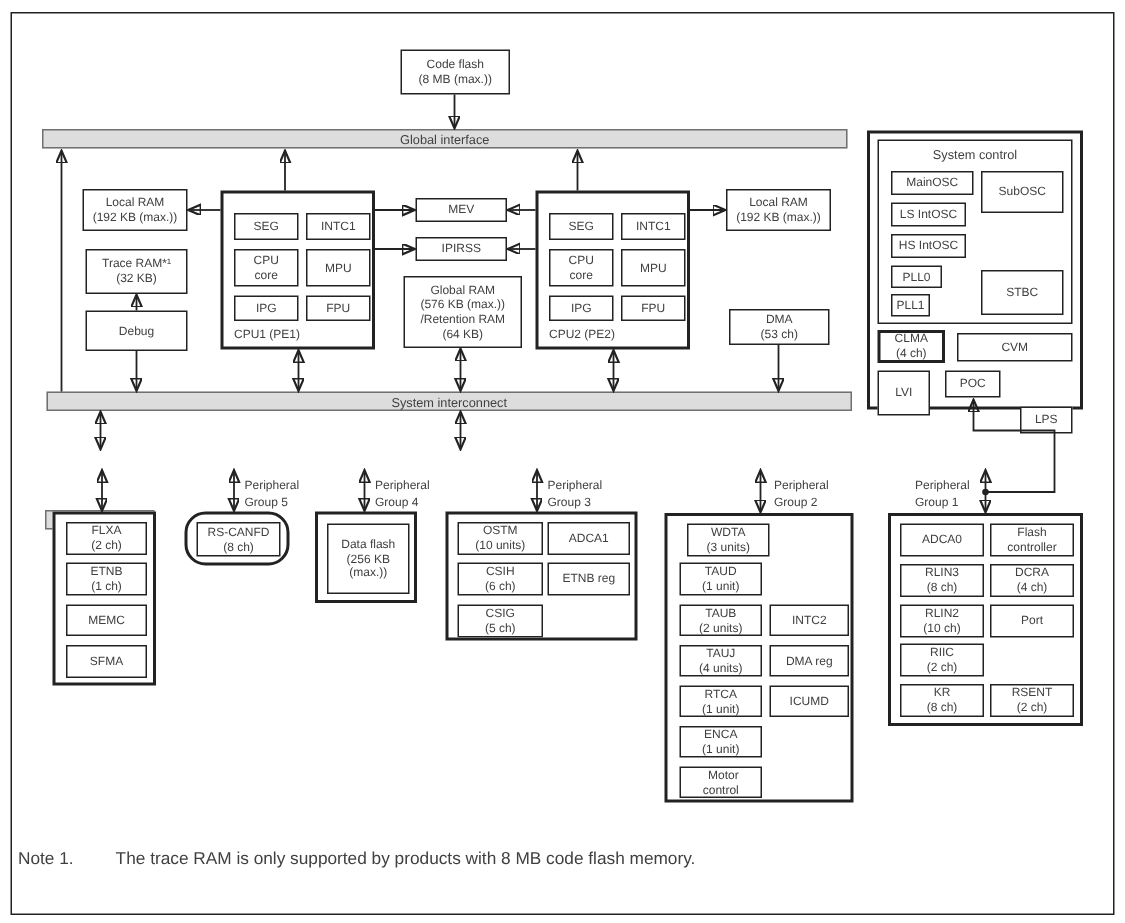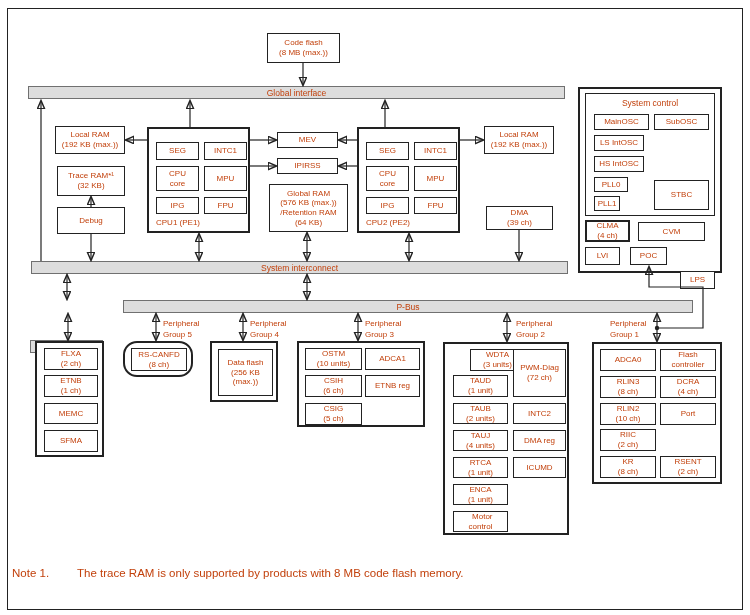--- a/index.html
+++ b/index.html
@@ -1,17 +1,17 @@
 <!DOCTYPE html>
 <html><head>
 <meta charset="utf-8">
 <style>
   html,body{margin:0;padding:0;background:#fff;}
   #canvas{position:relative;width:750px;height:615px;background:#fff;
-          font-family:"Liberation Sans", sans-serif;color:#c2410c;overflow:hidden;}
+          font-family:"Liberation Sans", sans-serif;color:#404040;overflow:hidden;}
   #frame{position:absolute;left:7px;top:8px;width:734px;height:600px;border:1.5px solid #222;}
   .box{position:absolute;border:1px solid #222;background:#fff;display:flex;align-items:center;
        justify-content:center;text-align:center;font-size:8px;line-height:1.2;
        white-space:pre-line;box-sizing:border-box;}
   .thick{border-width:2px;}
   .bus{position:absolute;background:#ddd;border:1px solid #707070;display:flex;align-items:center;
        justify-content:center;font-size:8.5px;box-sizing:border-box;}
   .plabel{position:absolute;font-size:8px;line-height:1.35;white-space:pre-line;}
   .cputitle{position:absolute;left:7px;bottom:3px;font-size:8px;}
   .sctitle{position:absolute;left:0;right:0;top:4px;text-align:center;font-size:8.5px;}
@@ -61,44 +61,43 @@
 core</div>
     <div class="box" style="left:55px;top:37px;width:43px;height:25px;">MPU</div>
     <div class="box" style="left:7px;top:68px;width:43px;height:17px;">IPG</div>
     <div class="box" style="left:55px;top:68px;width:43px;height:17px;">FPU</div>
     <div class="cputitle">CPU2 (PE2)</div>
   </div>
 
   <div class="box" style="left:484px;top:126px;width:70px;height:28px;">Local RAM
 (192 KB (max.))</div>
   <div class="box" style="left:486px;top:206px;width:67px;height:24px;">DMA
-(39 ch)</div>
+(53 ch)</div>
 
   <div class="box thick" style="left:578px;top:87px;width:144px;height:186px;">
     <div class="box" style="left:5px;top:4px;width:130px;height:123px;">
       <div class="sctitle">System control</div>
       <div class="box" style="left:8px;top:20px;width:55px;height:16px;">MainOSC</div>
-      <div class="box" style="left:68px;top:20px;width:55px;height:16px;">SubOSC</div>
+      <div class="box" style="left:68px;top:20px;width:55px;height:28px;">SubOSC</div>
       <div class="box" style="left:8px;top:41px;width:50px;height:16px;">LS IntOSC</div>
       <div class="box" style="left:8px;top:62px;width:50px;height:16px;">HS IntOSC</div>
       <div class="box" style="left:8px;top:83px;width:34px;height:15px;">PLL0</div>
       <div class="box" style="left:8px;top:102px;width:26px;height:15px;text-align:center;">PLL1</div>
       <div class="box" style="left:68px;top:86px;width:55px;height:30px;">STBC</div>
     </div>
     <div class="box thick" style="left:5px;top:131px;width:45px;height:22px;">CLMA
 (4 ch)</div>
-    <div class="box" style="left:58px;top:133px;width:67px;height:19px;">CVM</div>
-    <div class="box" style="left:5px;top:158px;width:35px;height:18px;">LVI</div>
+    <div class="box" style="left:58px;top:133px;width:77px;height:19px;">CVM</div>
+    <div class="box" style="left:5px;top:158px;width:35px;height:30px;">LVI</div>
     <div class="box" style="left:50px;top:158px;width:37px;height:18px;">POC</div>
     <div class="box" style="left:100px;top:158px;width:35px;height:18px;margin-top:24px;">LPS</div>
   </div>
 
   <div class="bus" style="left:31px;top:261px;width:537px;height:13px;">System interconnect</div>
   <div class="bus" style="left:30px;top:300px;width:73px;height:13px;margin-top:40px;">H-Bus</div>
-  <div class="bus" style="left:123px;top:300px;width:570px;height:13px;">P-Bus</div>
 
   <div class="plabel" style="left:163px;top:319px;">Peripheral
 Group 5</div>
   <div class="plabel" style="left:250px;top:319px;">Peripheral
 Group 4</div>
   <div class="plabel" style="left:365px;top:319px;">Peripheral
 Group 3</div>
   <div class="plabel" style="left:516px;top:319px;">Peripheral
 Group 2</div>
   <div class="plabel" style="left:610px;top:319px;">Peripheral
@@ -129,36 +128,34 @@
 (10 units)</div>
     <div class="box" style="left:66px;top:5px;width:55px;height:22px;">ADCA1</div>
     <div class="box" style="left:6px;top:32px;width:57px;height:22px;">CSIH
 (6 ch)</div>
     <div class="box" style="left:66px;top:32px;width:55px;height:22px;">ETNB reg</div>
     <div class="box" style="left:6px;top:60px;width:57px;height:22px;">CSIG
 (5 ch)</div>
   </div>
 
   <div class="box thick" style="left:443px;top:342px;width:126px;height:193px;">
-    <div class="box" style="left:25px;top:5px;width:55px;height:22px;">WDTA
+    <div class="box" style="left:13px;top:5px;width:55px;height:22px;">WDTA
 (3 units)</div>
     <div class="box" style="left:8px;top:31px;width:55px;height:22px;">TAUD
 (1 unit)</div>
     <div class="box" style="left:8px;top:59px;width:55px;height:21px;">TAUB
 (2 units)</div>
     <div class="box" style="left:8px;top:86px;width:55px;height:21px;">TAUJ
 (4 units)</div>
     <div class="box" style="left:8px;top:113px;width:55px;height:21px;">RTCA
 (1 unit)</div>
     <div class="box" style="left:8px;top:140px;width:55px;height:21px;">ENCA
 (1 unit)</div>
     <div class="box" style="left:8px;top:167px;width:55px;height:21px;text-align:right;">Motor
 control</div>
-    <div class="box" style="left:68px;top:5px;width:53px;height:48px;">PWM-Diag
-(72 ch)</div>
     <div class="box" style="left:68px;top:59px;width:53px;height:21px;">INTC2</div>
     <div class="box" style="left:68px;top:86px;width:53px;height:21px;">DMA reg</div>
     <div class="box" style="left:68px;top:113px;width:53px;height:21px;">ICUMD</div>
   </div>
 
   <div class="box thick" style="left:592px;top:342px;width:130px;height:142px;">
     <div class="box" style="left:6px;top:5px;width:56px;height:22px;">ADCA0</div>
     <div class="box" style="left:6px;top:32px;width:56px;height:22px;">RLIN3
 (8 ch)</div>
     <div class="box" style="left:6px;top:59px;width:56px;height:22px;">RLIN2

